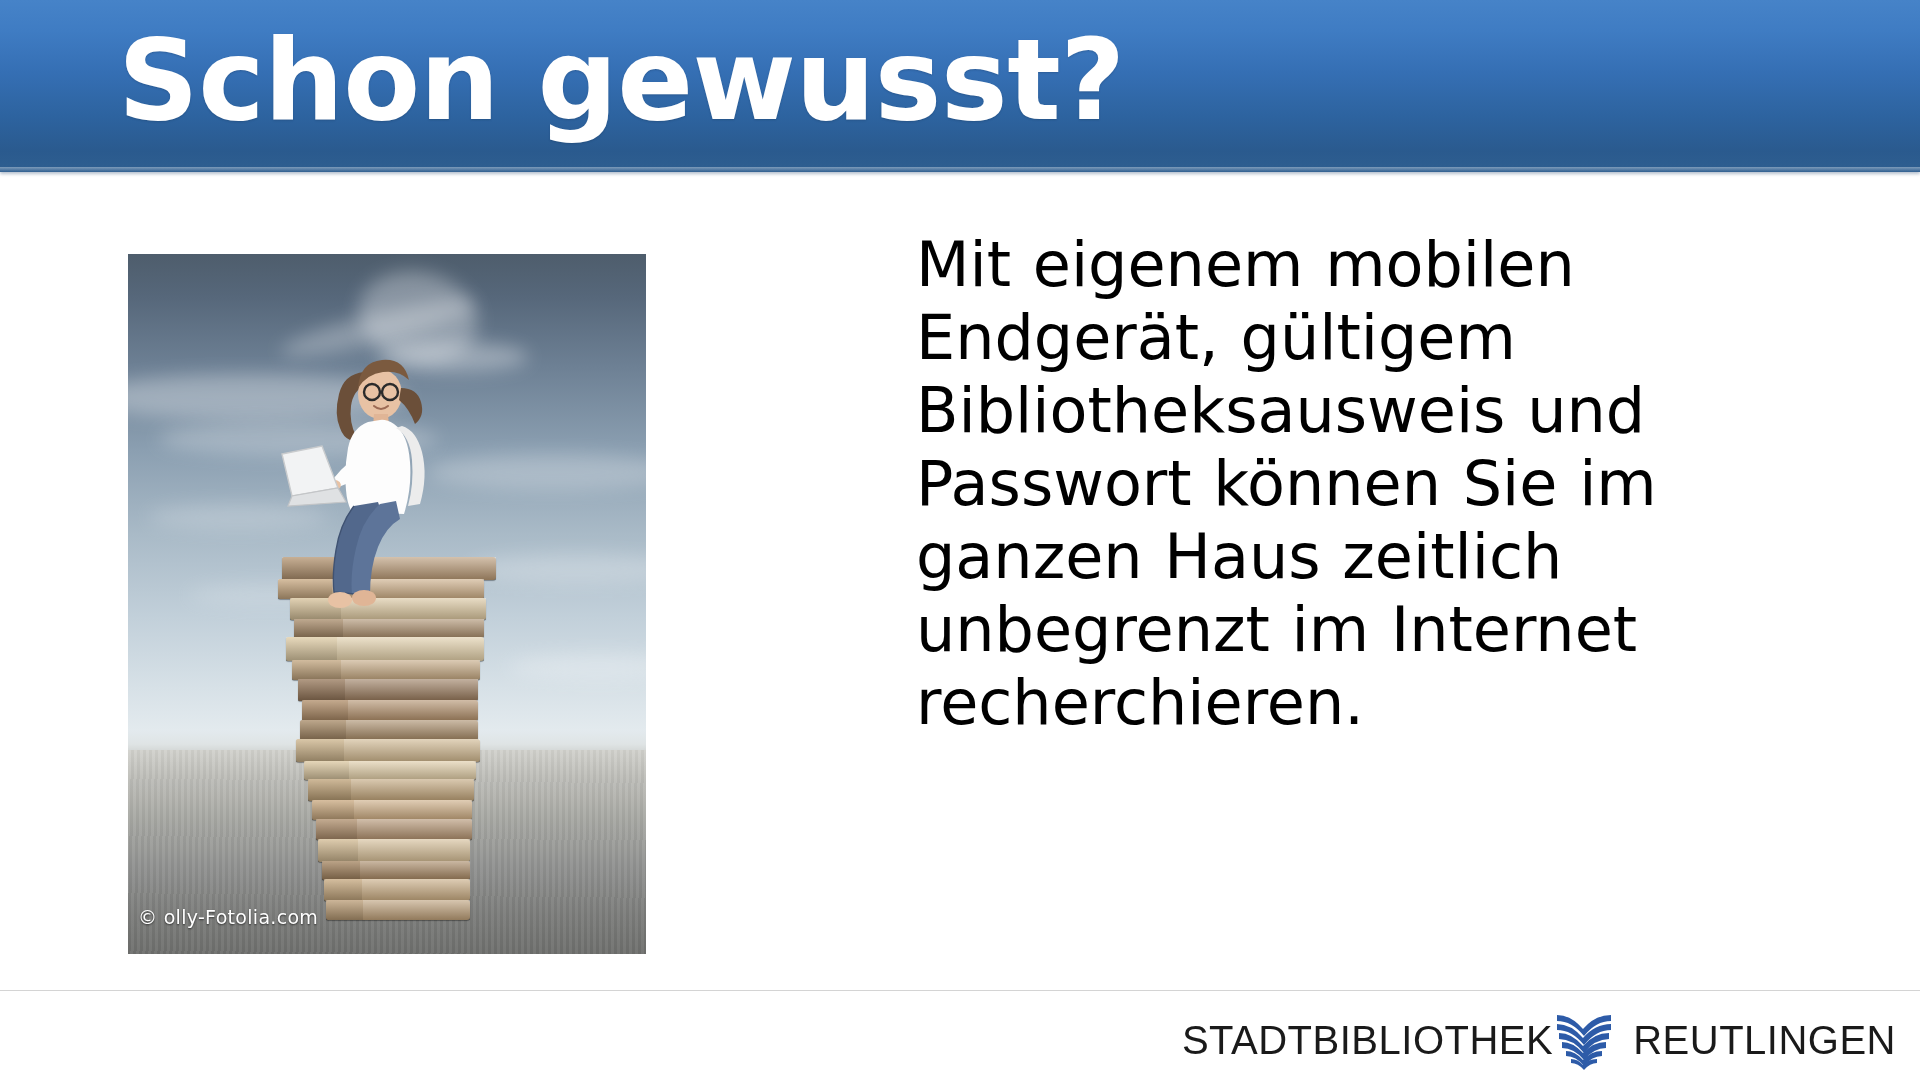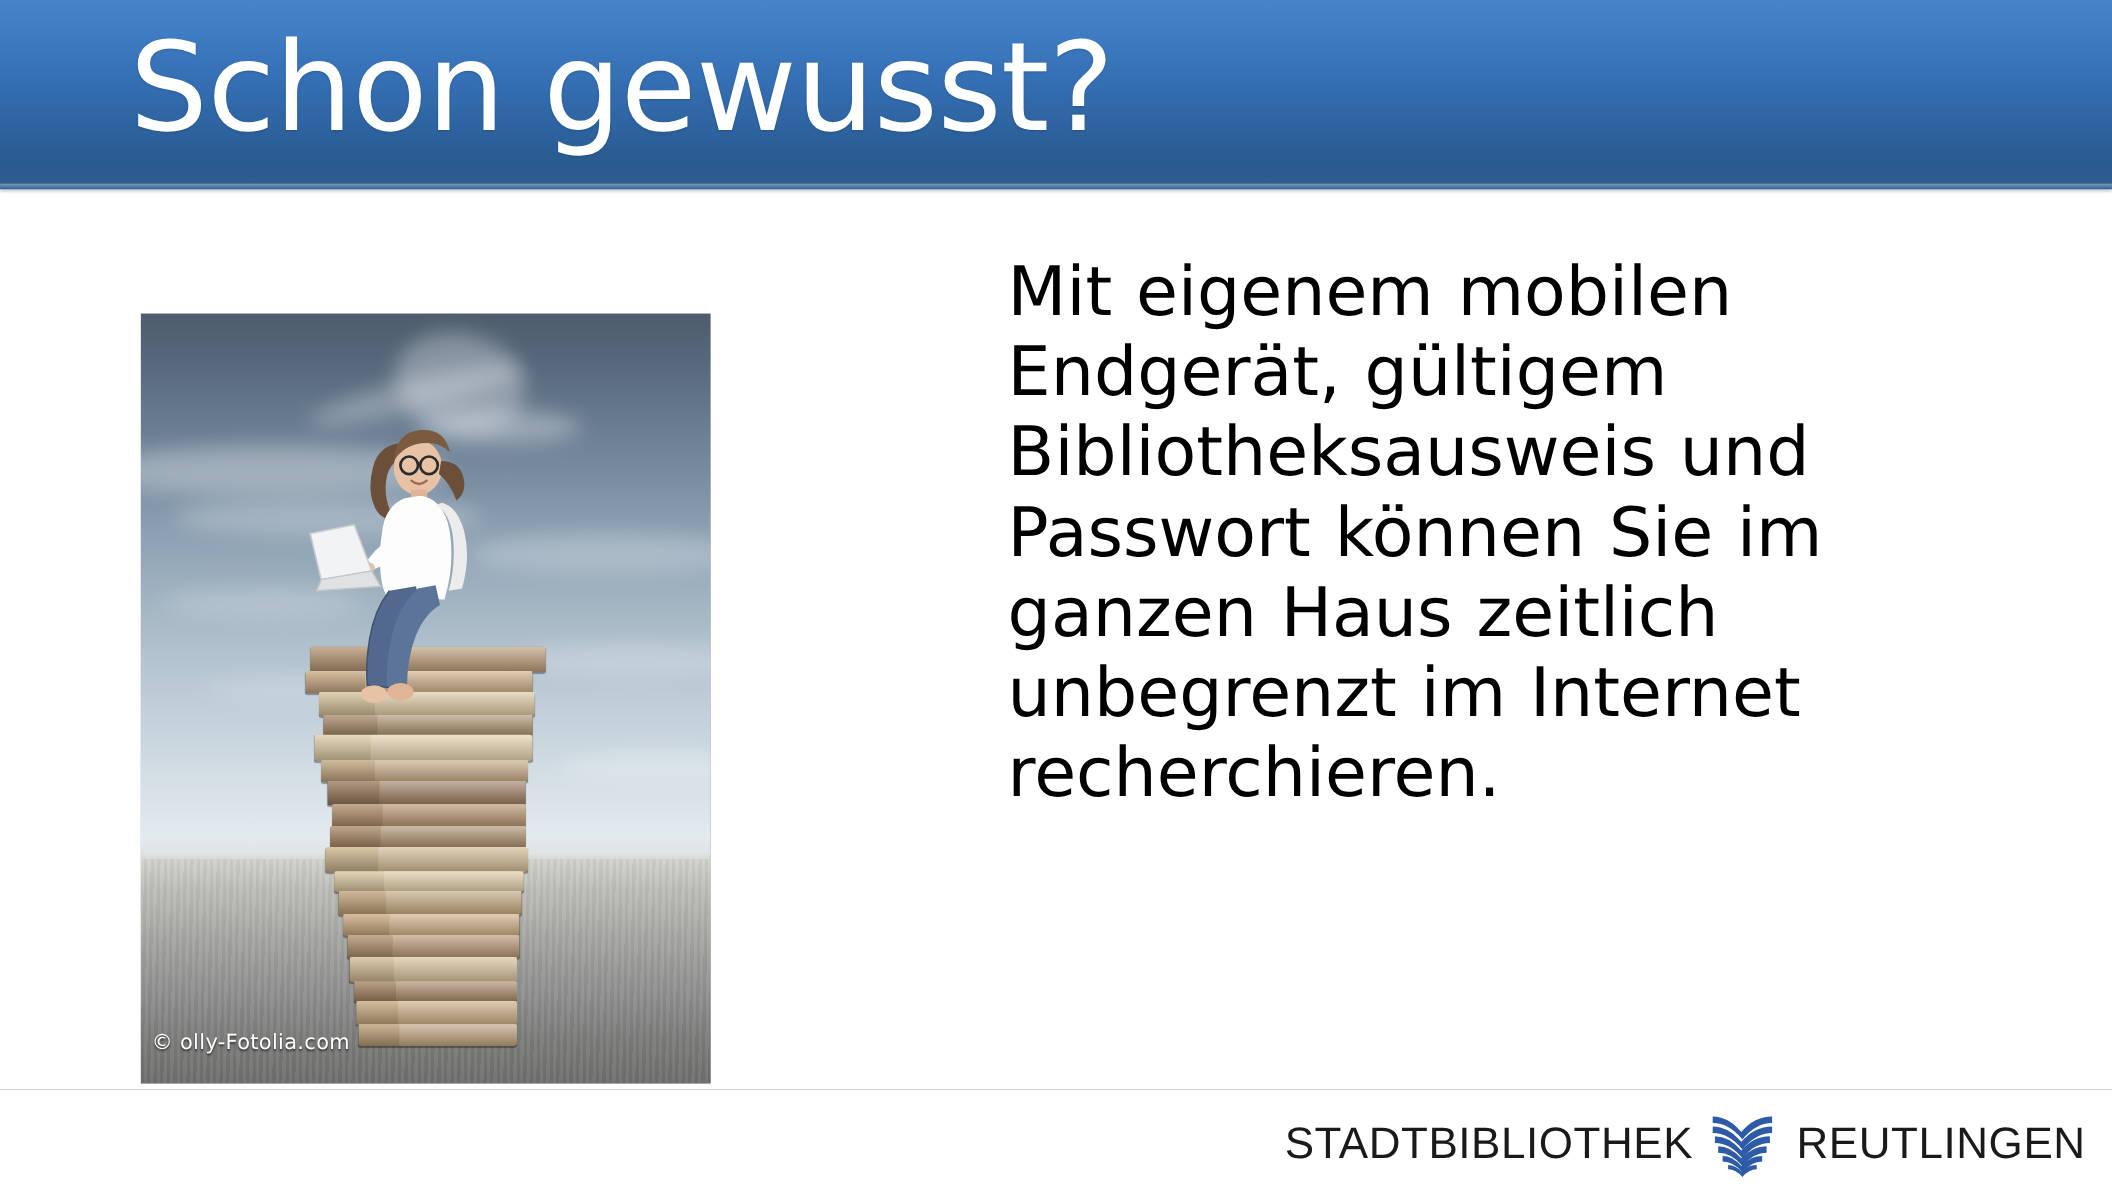--- a/index.html
+++ b/index.html
@@ -27,31 +27,30 @@
     box-shadow:0 2px 3px rgba(120,140,165,.55);
     overflow:hidden;
   }
   .header-banner::after{
     content:"";position:absolute;left:0;right:0;bottom:0;height:5px;
     background:linear-gradient(to bottom,rgba(255,255,255,.38),rgba(255,255,255,0));
   }
   .slide-title{
     position:absolute;left:118px;top:22px;
     font-size:112px;line-height:1.05;
-    color:#ffffff;font-weight:400;letter-spacing:-0.5px;
+    color:#ffffff;font-weight:700;letter-spacing:-0.5px;
     white-space:nowrap;
     text-shadow:0 1px 2px rgba(20,45,80,.28);
   }
 
   
   .photo-frame{
     position:absolute;left:128px;top:254px;width:518px;height:700px;
     overflow:hidden;
     background:#8ea2b4;
-    margin-top:31px;
   }
   .sky{
     position:absolute;inset:0;
     background:
       linear-gradient(to bottom,
         #4e5d6c 0%,
         #56677a 6%,
         #6d8094 16%,
         #8b9fb1 28%,
         #a9bac7 40%,
@@ -124,21 +123,21 @@
   .footer-logo{
     position:absolute;right:24px;top:1008px;
     display:flex;align-items:center;gap:0px;
     height:64px;
   }
   .logo-word{
     font-size:40px;letter-spacing:.5px;color:#1a1a1a;
     font-family:"Liberation Sans","DejaVu Sans",sans-serif;
     font-weight:400;line-height:1;
   }
-  .logo-word.left{margin-right:14px;}
+  .logo-word.left{margin-right:0;}
   .logo-word.right{margin-left:18px;}
   .logo-mark{width:62px;height:62px;flex:0 0 62px;display:block;}
 </style>
 </head>
 <body>
 
 <div class="slide">
 
   <div class="header-banner">
     <div class="slide-title">Schon gewusst?</div>

